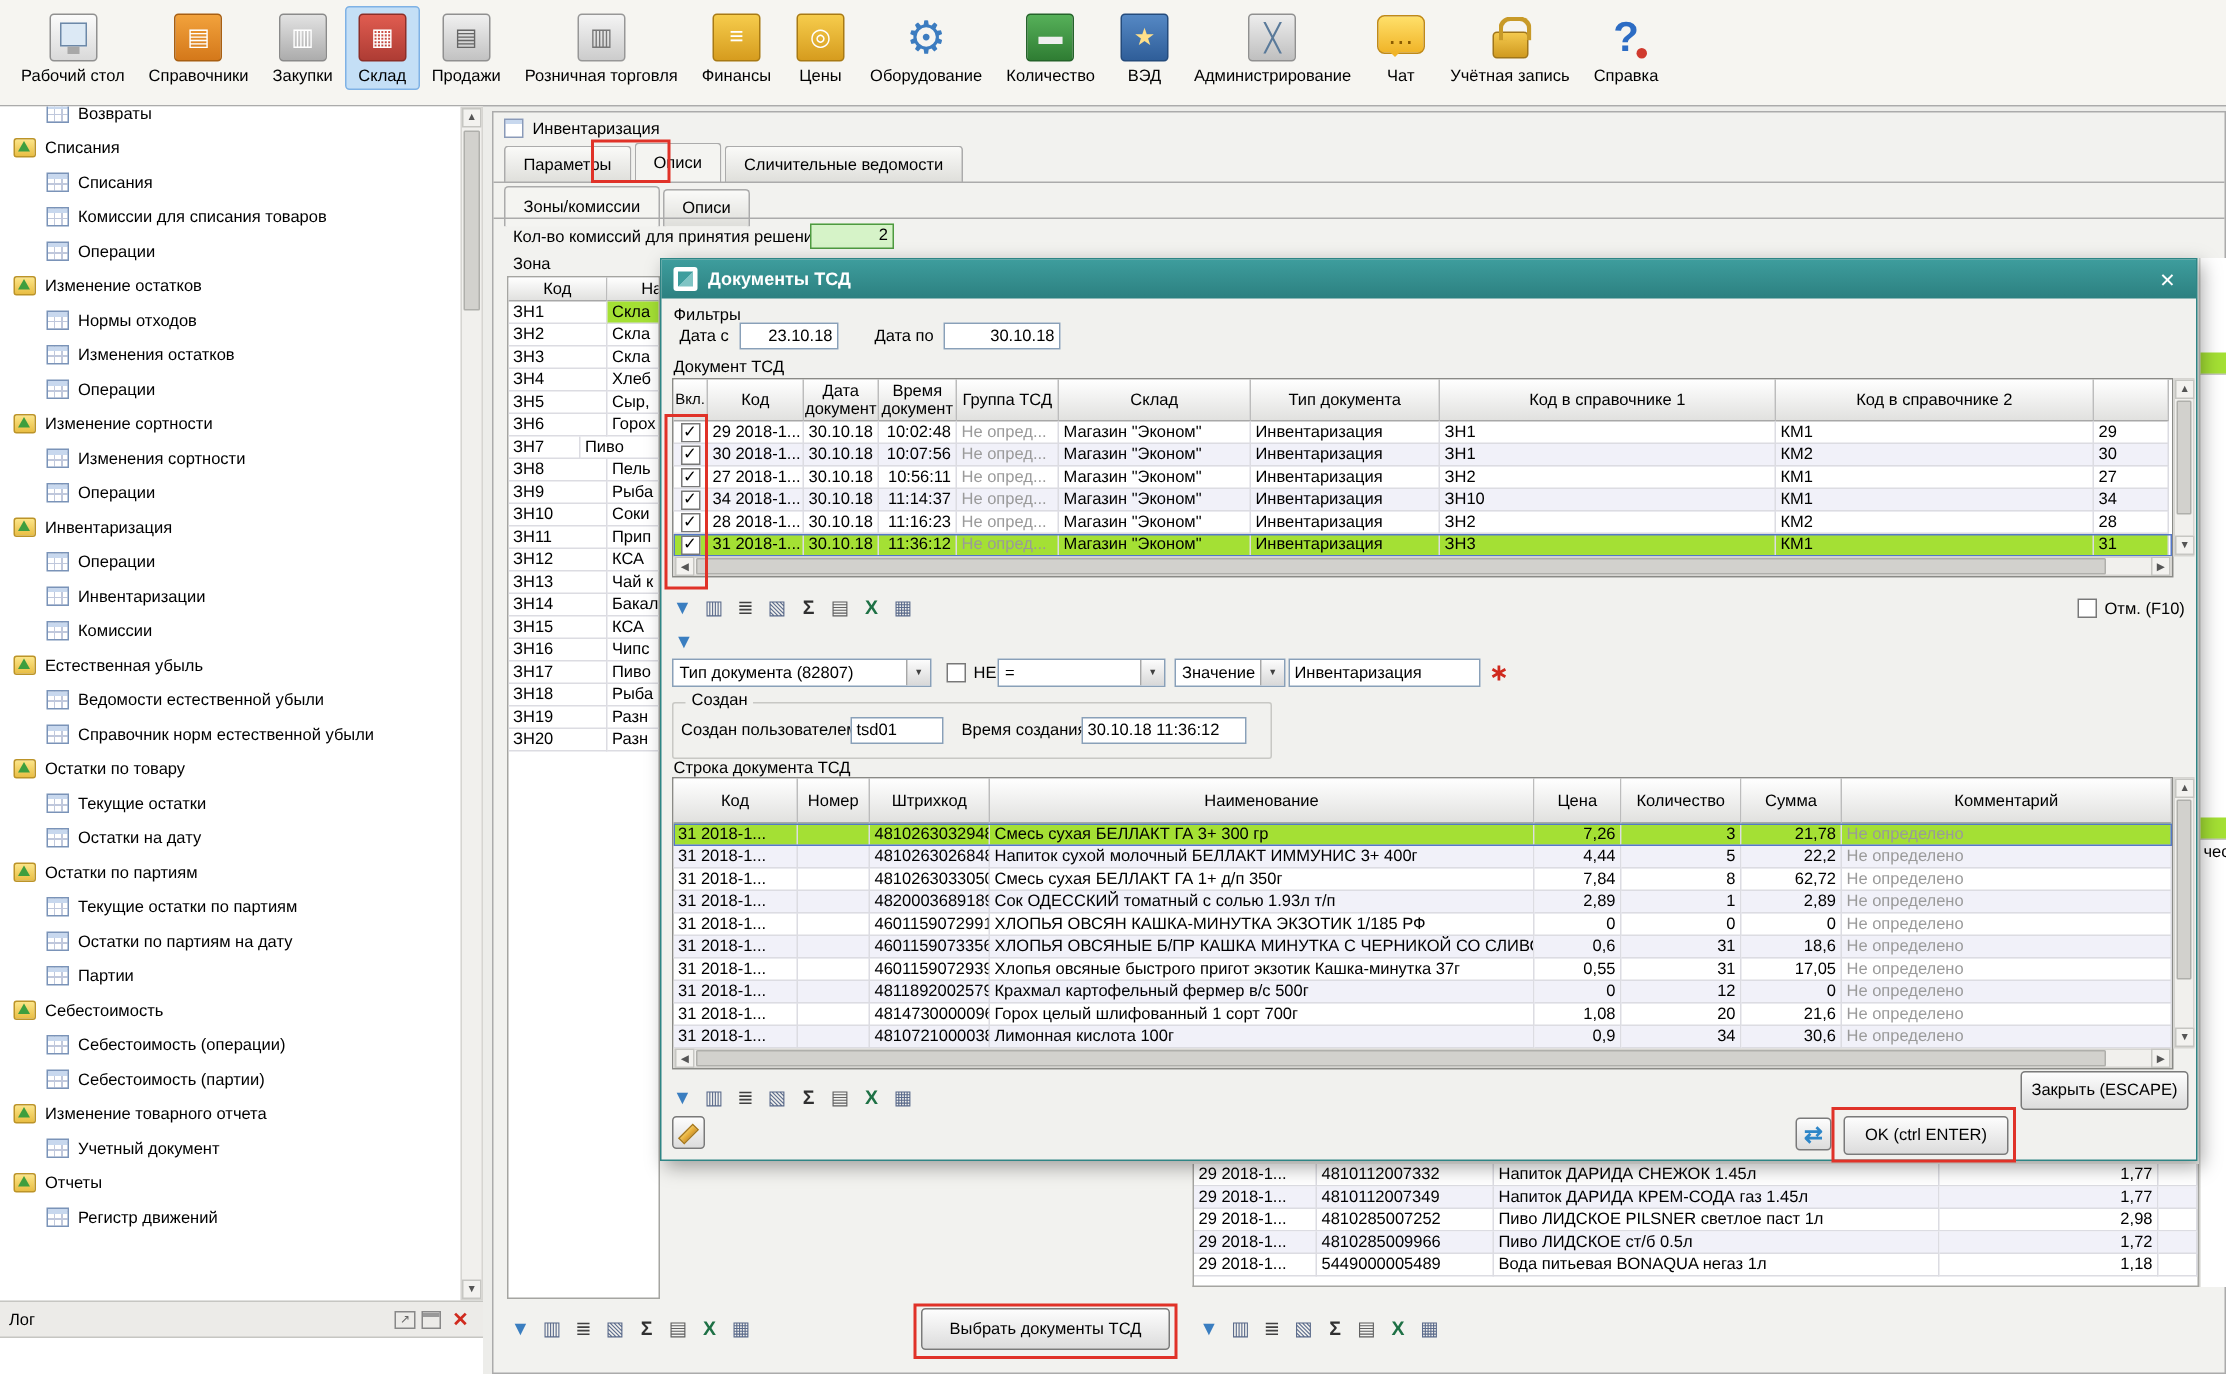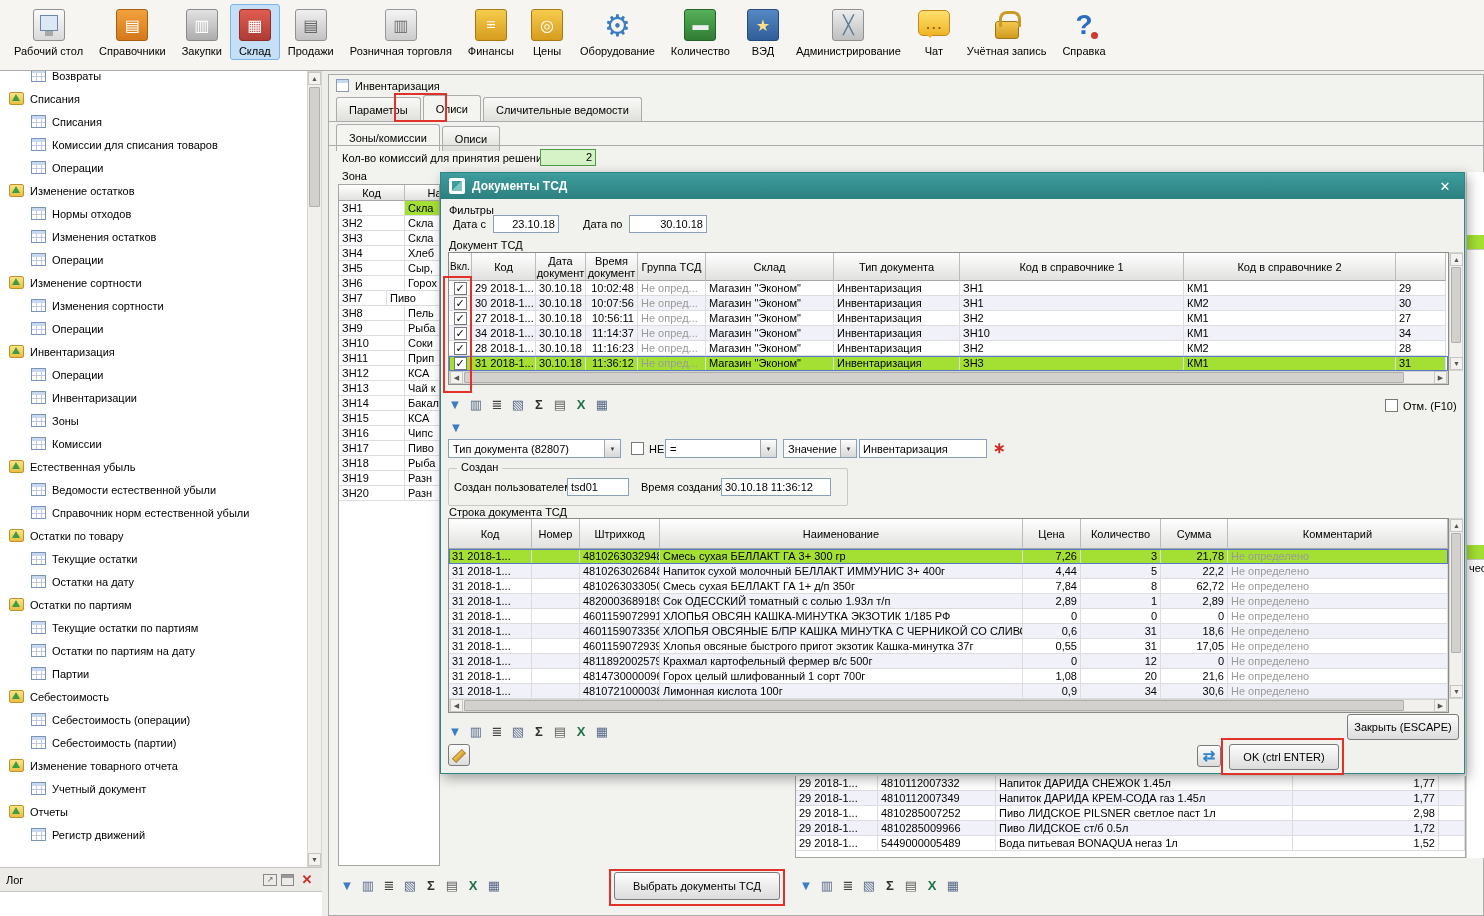--- a/index.html
+++ b/index.html
@@ -272,24 +272,20 @@
         <div class="tree-row leaf" data-name="sidebar-item">
           <div class="ti" data-name="table-icon"></div>
           <div class="tree-label" data-name="sidebar-item-label">Операции</div>
         </div>
         <div class="tree-row leaf" data-name="sidebar-item">
           <div class="ti" data-name="table-icon"></div>
           <div class="tree-label" data-name="sidebar-item-label">Инвентаризации</div>
         </div>
         <div class="tree-row leaf" data-name="sidebar-item">
           <div class="ti" data-name="table-icon"></div>
-          <div class="tree-label" data-name="sidebar-item-label">Зоны</div>
-        </div>
-        <div class="tree-row leaf" data-name="sidebar-item">
-          <div class="ti" data-name="table-icon"></div>
           <div class="tree-label" data-name="sidebar-item-label">Комиссии</div>
         </div>
         <div class="tree-row group" data-name="sidebar-item">
           <div class="gi" data-name="folder-arrow-icon"></div>
           <div class="tree-label" data-name="sidebar-item-label">Естественная убыль</div>
         </div>
         <div class="tree-row leaf" data-name="sidebar-item">
           <div class="ti" data-name="table-icon"></div>
           <div class="tree-label" data-name="sidebar-item-label">Ведомости естественной убыли</div>
         </div>
@@ -506,21 +502,21 @@
         <div class="tcell" data-name="bg-code-cell" style="width: 82px;">29 2018-1...</div>
         <div class="tcell" data-name="bg-barcode-cell" style="width: 118px;">4810285009966</div>
         <div class="tcell" data-name="bg-name-cell" style="width: 297px;">Пиво ЛИДСКОЕ ст/б 0.5л</div>
         <div class="tcell rt" data-name="bg-price-cell" style="width: 146px;">1,72</div>
         <div class="tcell" data-name="bg-cut-cell" style="width: 26px;"></div>
       </div>
       <div class="trow" data-name="background-line-row">
         <div class="tcell" data-name="bg-code-cell" style="width: 82px;">29 2018-1...</div>
         <div class="tcell" data-name="bg-barcode-cell" style="width: 118px;">5449000005489</div>
         <div class="tcell" data-name="bg-name-cell" style="width: 297px;">Вода питьевая BONAQUA негаз 1л</div>
-        <div class="tcell rt" data-name="bg-price-cell" style="width: 146px;">1,52</div>
+        <div class="tcell rt" data-name="bg-price-cell" style="width: 146px;">1,18</div>
         <div class="tcell" data-name="bg-cut-cell" style="width: 26px;"></div>
       </div>
     </div>
 
   <div class="edge" data-name="underlying-window-fragment">
     <div class="g" style="top:63px"></div>
     <div class="g" style="top:373px"></div>
     <div class="lbl" style="left:2px;top:390px" data-name="cut-column-text">чес</div>
   </div>
 

